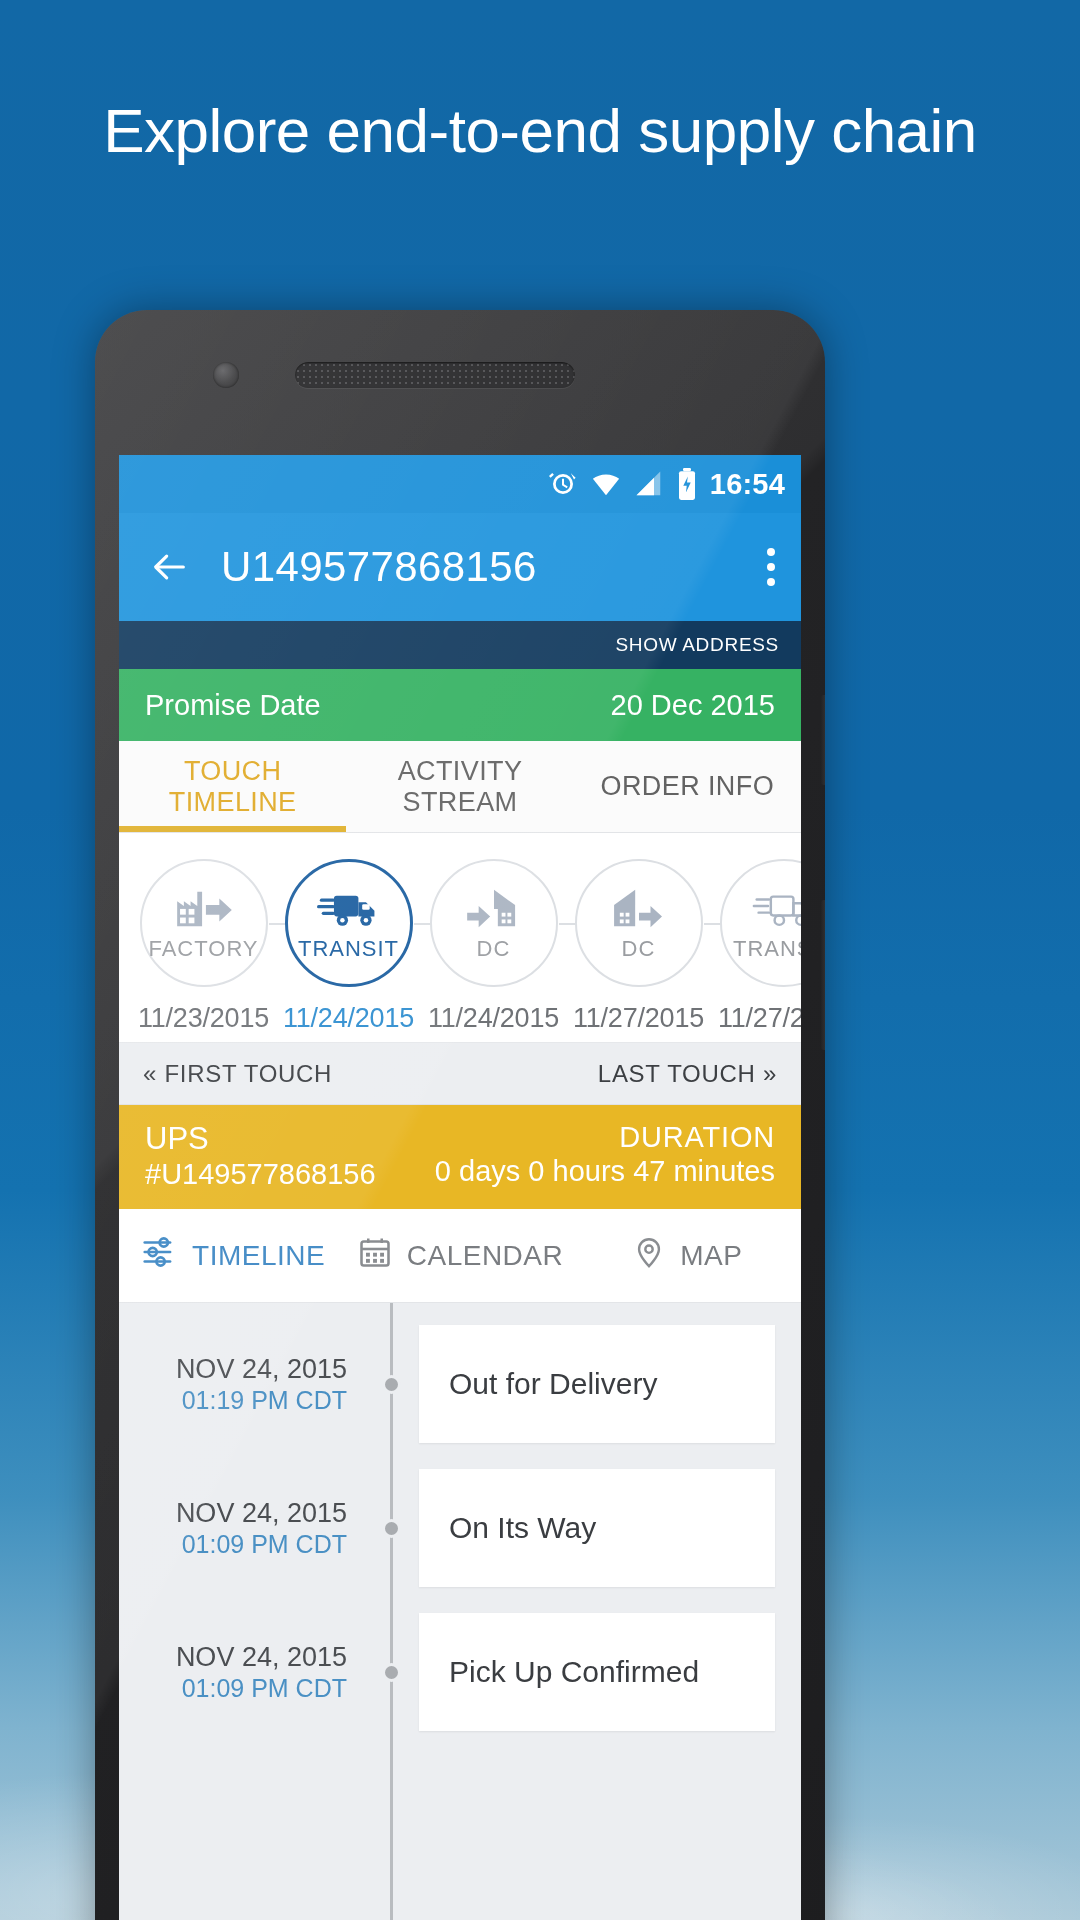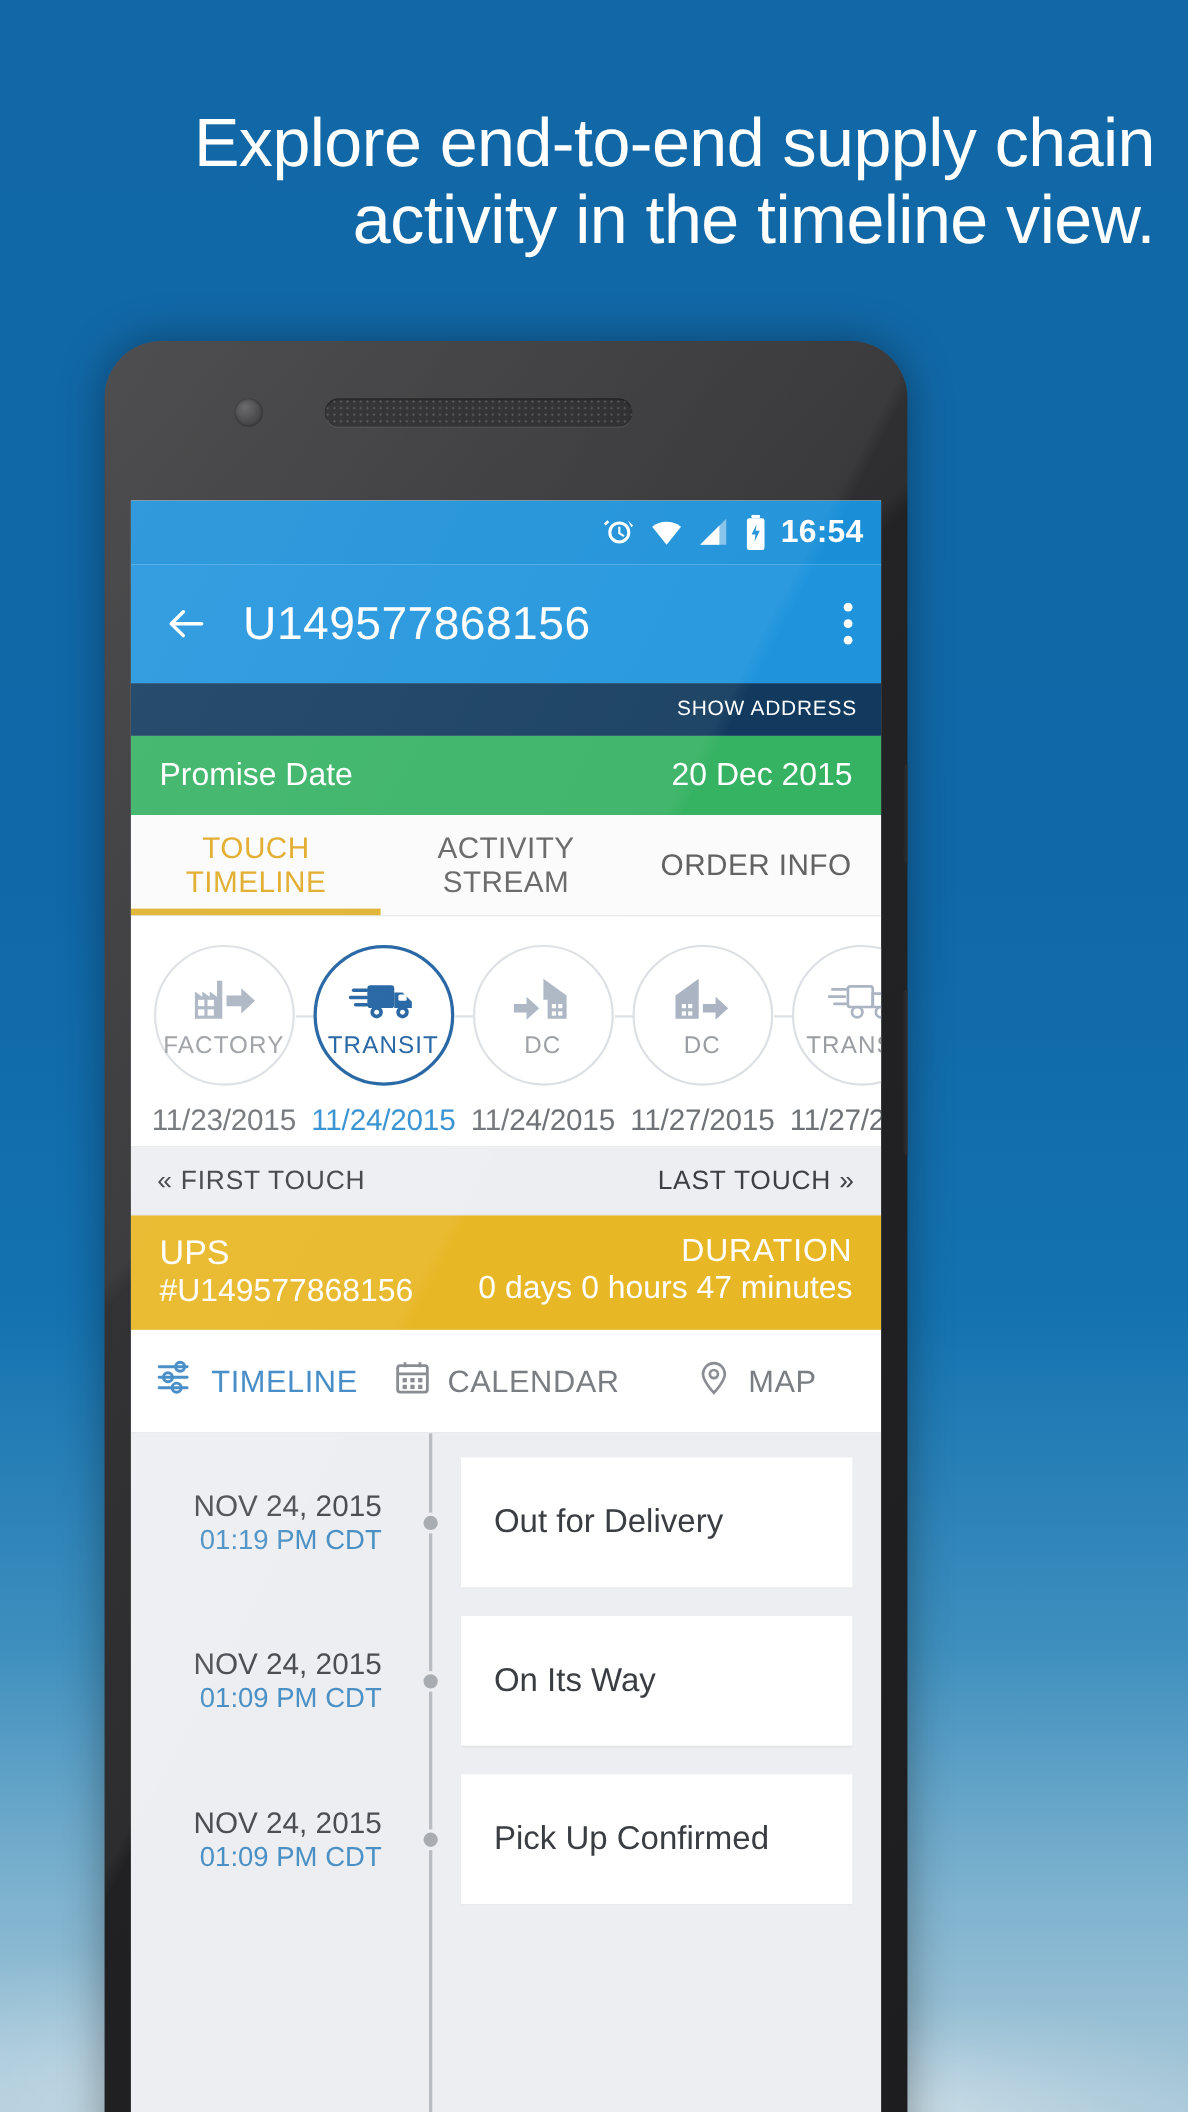--- a/index.html
+++ b/index.html
@@ -20,21 +20,21 @@
     position:absolute; left:0; right:0; bottom:0; height:560px;
     background:
       radial-gradient(ellipse 520px 180px at 12% 96%, rgba(255,255,255,.30), rgba(255,255,255,0) 70%),
       radial-gradient(ellipse 420px 140px at 78% 99%, rgba(255,255,255,.25), rgba(255,255,255,0) 70%),
       radial-gradient(ellipse 700px 210px at 50% 108%, rgba(255,255,255,.35), rgba(255,255,255,0) 72%);
   }
 
   
   .headline {
     position:absolute; top:96px; left:0; right:0;
-    text-align:right; color:#ffffff;
+    text-align:center; color:#ffffff;
     font-size:62px; line-height:1.13;
     font-weight:400;
     letter-spacing:-0.5px;
     padding:0 30px;
   }
   .headline .l2 { display:block; }
 
   
   .phone {
     position:absolute;
@@ -242,21 +242,20 @@
 </style>
 </head>
 <body>
 
 <div class="bg">
   <div class="bg-clouds"></div>
 </div>
 
 <div class="headline">
   <span class="l1">Explore end-to-end supply chain</span>
-  <span class="l2">activity in the timeline view.</span>
 </div>
 
 <div class="phone">
   <div class="phone-bezel-top">
     <div class="cam"></div>
     <div class="speaker"></div>
   </div>
   <div class="btn-pwr"></div>
   <div class="btn-vol"></div>
 

